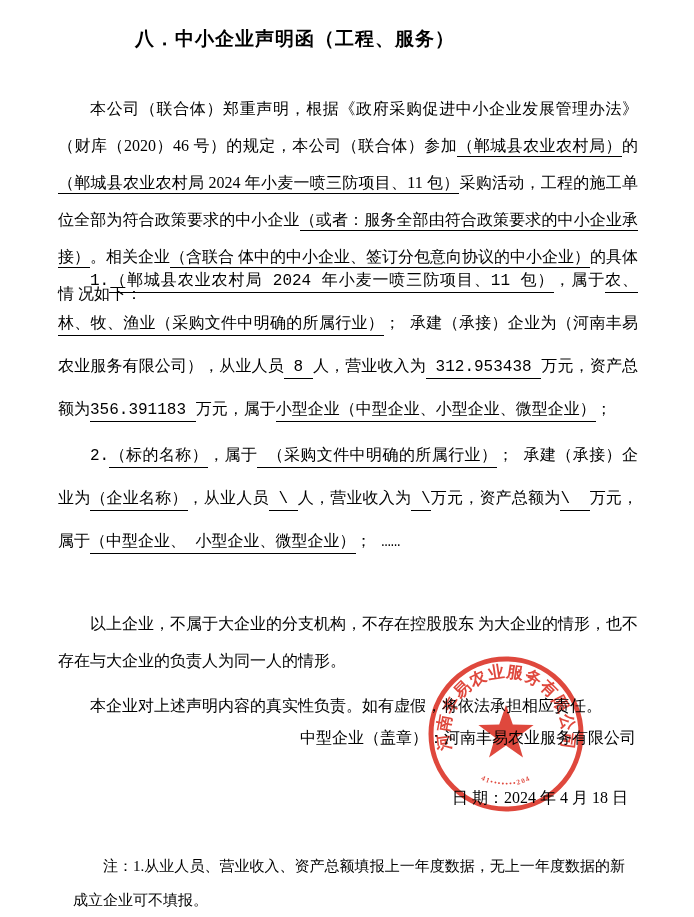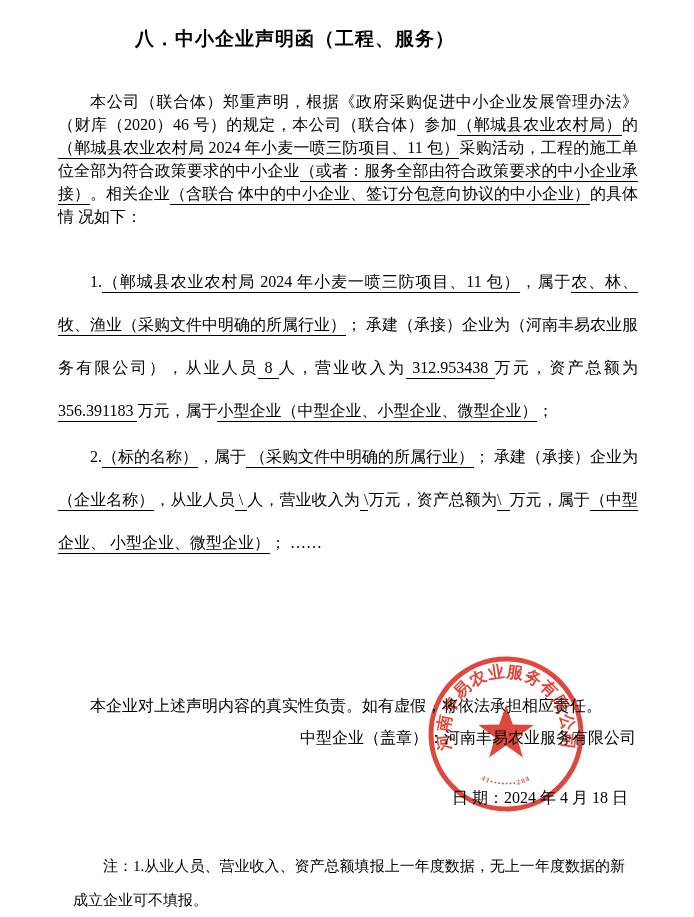--- a/index.html
+++ b/index.html
@@ -15,22 +15,22 @@
     position:absolute;top:26px;left:0;width:590px;
     text-align:center;
     font-family:"Liberation Sans","DejaVu Sans",sans-serif;
     font-weight:bold;font-size:19px;letter-spacing:1px;
   }
   .para{
     position:absolute;left:58px;width:580px;
     font-size:16px;text-align:justify;
     text-indent:2em;
   }
-  .lh-intro{line-height:23px;}
-  .lh-item{line-height:43px;}
+  .lh-intro{line-height:37px;}
+  .lh-item{line-height:43px;font-family:Liberation Mono, monospace;}
   .lh-close{line-height:37px;}
   .u{border-bottom:1px solid #000;padding-bottom:2px;}
   .sig-line{position:absolute;font-size:16px;white-space:nowrap;}
   .sig-company{top:728px;left:300px;}
   .sig-date{top:788px;left:452px;}
   .notes{position:absolute;top:834px;left:58px;width:582px;
     font-size:15px;line-height:34px;text-align:justify;}
   .notes p{margin:15px;text-indent:2em;}
   .seal{
     position:absolute;left:421px;top:649px;width:170px;height:170px;
@@ -46,20 +46,21 @@
 <div class="page">
 
   <div class="doc-title">八．中小企业声明函（工程、服务）</div>
 
   <div class="para lh-intro" style="top:90px;"><span>本公司（联合体）郑重声明，根据《政府采购促进中小企业发展管理办法》（财库（2020）46 号）的规定，本公司（联合体）参加</span><span class="u">（郸城县农业农村局）</span><span>的</span><span class="u">（郸城县农业农村局 2024 年小麦一喷三防项目、11 包）</span><span>采购活动，工程的施工单位全部为符合政策要求的中小企业</span><span class="u">（或者：服务全部由符合政策要求的中小企业承接）</span><span>。相关企业</span><span class="u">（含联合 体中的中小企业、签订分包意向协议的中小企业）</span><span>的具体情 况如下：</span></div>
 
   <div class="para lh-item" style="top:260px;"><span>1.</span><span class="u">（郸城县农业农村局 2024 年小麦一喷三防项目、11 包）</span><span>，属于</span><span class="u">农、林、牧、渔业（采购文件中明确的所属行业）</span><span>；&nbsp;承建（承接）企业为（河南丰易农业服务有限公司），从业人员</span><span class="u">&nbsp;8&nbsp;</span><span>人，营业收入为</span><span class="u">&nbsp;312.953438&nbsp;</span><span>万元，资产总额为</span><span class="u">356.391183&nbsp;</span><span>万元，属于</span><span class="u">小型企业（中型企业、小型企业、微型企业）</span><span>；</span></div>
 
   <div class="para lh-item" style="top:435px;"><span>2.</span><span class="u">（标的名称）</span><span>，属于</span><span class="u">&nbsp;（采购文件中明确的所属行业）</span><span>；&nbsp;承建（承接）企业为</span><span class="u">（企业名称）</span><span>，从业人员</span><span class="u">&nbsp;\&nbsp;</span><span>人，营业收入为</span><span class="u">&nbsp;\</span><span>万元，资产总额为</span><span class="u">\&nbsp;&nbsp;</span><span>万元，属于</span><span class="u">（中型企业、&nbsp;小型企业、微型企业）</span><span>；&nbsp;……</span></div>
 
+  <div class="para lh-close" style="top:605px;">以上企业，不属于大企业的分支机构，不存在控股股东 为大企业的情形，也不存在与大企业的负责人为同一人的情形。</div>
 
   <div class="para lh-close" style="top:687px;">本企业对上述声明内容的真实性负责。如有虚假，将依法承担相应责任。</div>
 
   <div class="sig-line sig-company">
     <span>中型企业（盖章）：</span><span>河南丰易农业服务有限公司</span>
   </div>
 
   <div class="sig-line sig-date">日 期：2024 年 4 月 18 日</div>
 
   <div class="notes">

